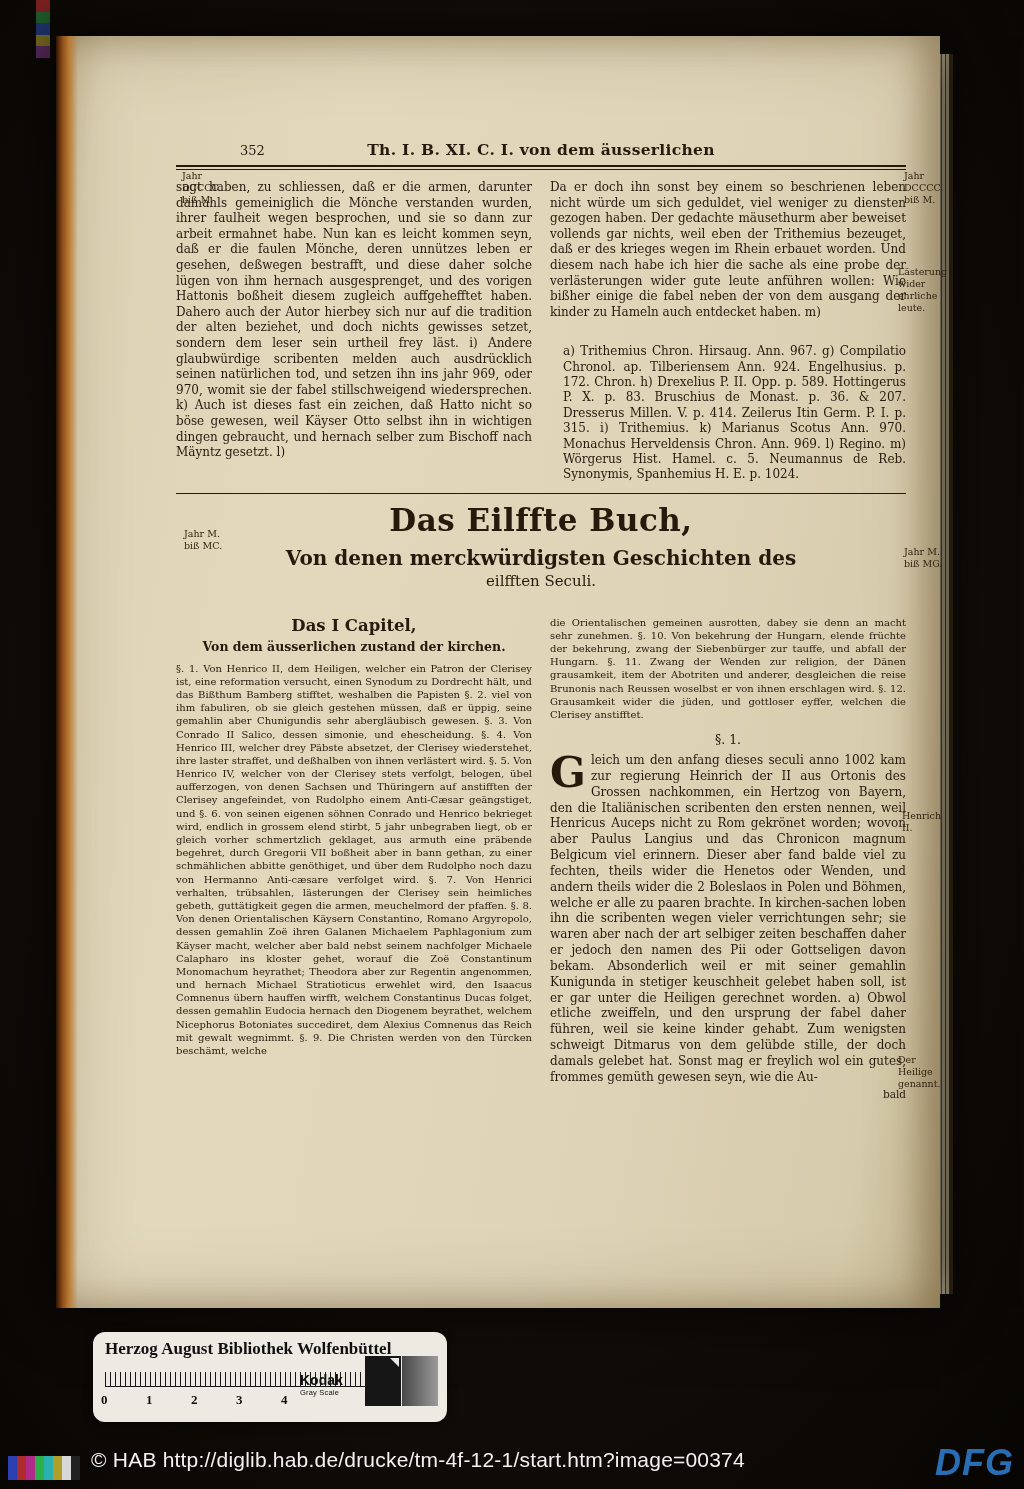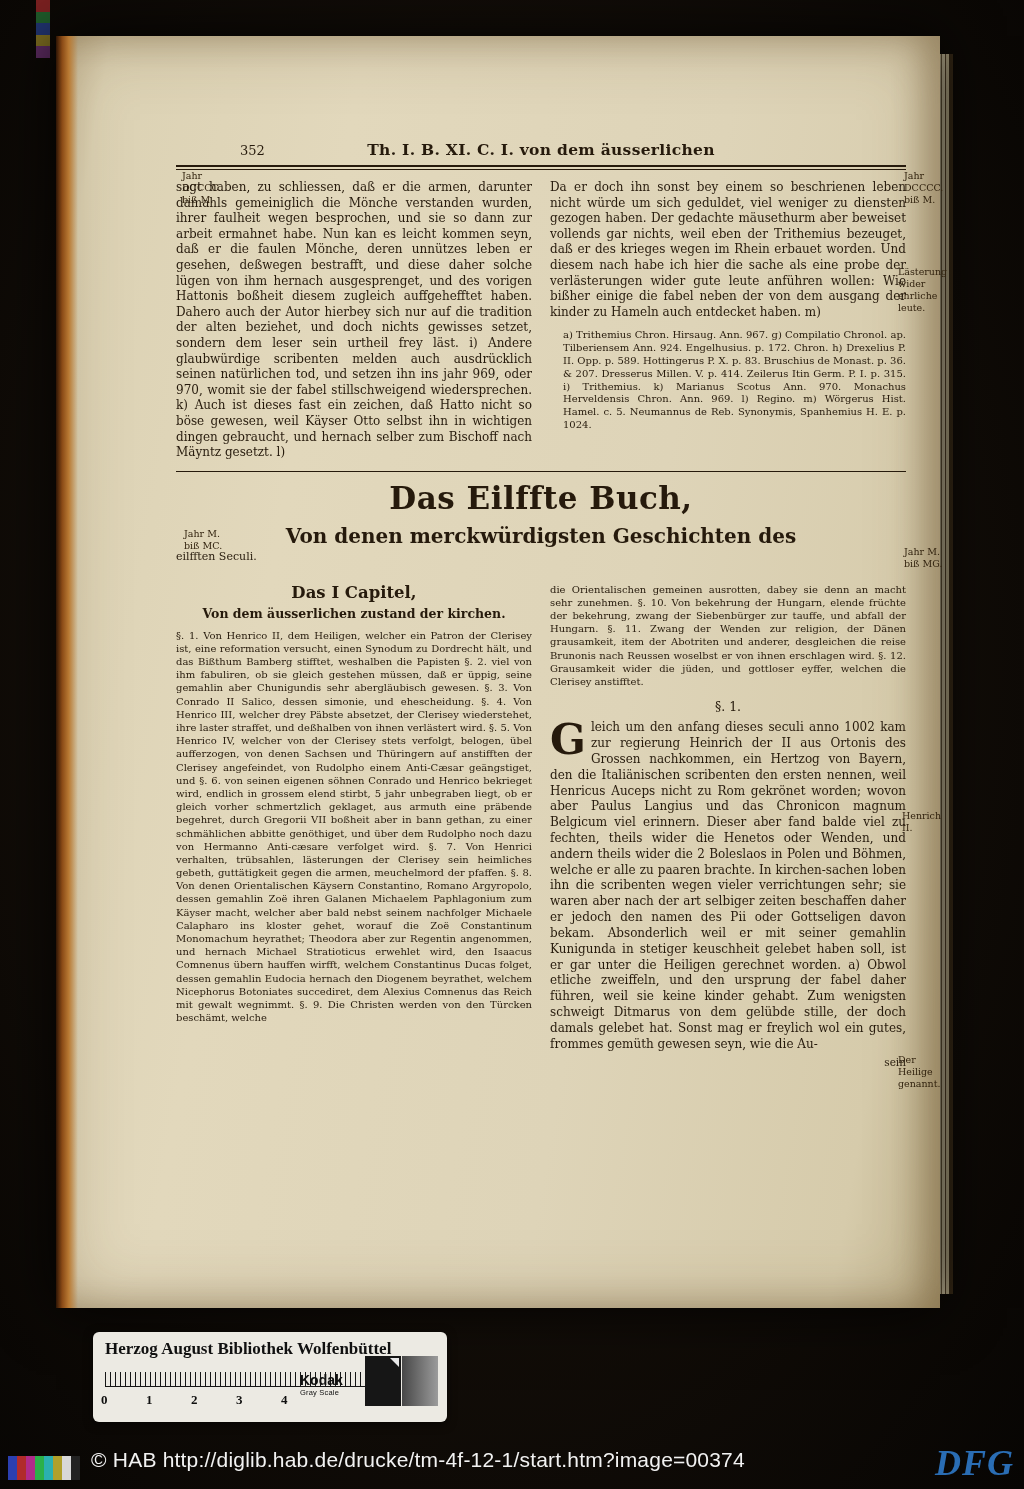--- a/index.html
+++ b/index.html
@@ -43,39 +43,39 @@
   .print { position:absolute; left:120px; top:104px; width:730px; }
   .header-row { position:relative; height:22px; }
   .pagenum { position:absolute; left:64px; top:3px; font-size:13px; }
   .running-title { text-align:center; font-size:15.5px; font-weight:bold; letter-spacing:.3px; }
   .rule-double { height:5px; border-top:2px solid var(--ink,#261a0c); border-bottom:1px solid var(--ink,#261a0c); margin:3px 0 10px; }
   .rule-single { border-top:1.5px solid var(--ink,#261a0c); margin:10px 0 8px; }
 
   .cols { display:flex; gap:18px; }
   .col { width:356px; }
   .col-text { font-size:12px; line-height:1.3; text-align:justify; }
-  .footnote-block { font-size:10px; line-height:1.28; text-align:justify; margin-top:9px; padding-left:13px; }
+  .footnote-block { font-size:12px; line-height:1.28; text-align:justify; margin-top:24px; padding-left:13px; }
   .ende { text-align:center; font-size:17px; font-weight:bold; margin:13px 0 4px; letter-spacing:.5px; }
 
   .book-title { text-align:center; font-size:31px; font-weight:bold; letter-spacing:.5px; margin-top:6px; }
   .book-sub1 { text-align:center; font-size:20px; font-weight:bold; margin-top:8px; }
-  .book-sub2 { text-align:left; font-size:11px; margin:2px 0 20px; }
+  .book-sub2 { text-align:center; font-size:15px; margin:2px 0 26px; }
 
   .chap-title { text-align:center; font-size:16.5px; font-weight:bold; }
   .chap-sub { text-align:center; font-size:12.5px; font-weight:bold; margin:4px 0 8px; }
   .summary { font-size:10px; line-height:1.32; text-align:justify; }
   .sec-mark { text-align:center; font-size:12.5px; margin:11px 0 6px; }
   .main-para { font-size:12px; line-height:1.32; text-align:justify; }
   .dropcap { float:left; font-size:42px; line-height:.8; font-weight:bold; padding:3px 5px 0 0; }
   .catchword { text-align:right; font-size:10.5px; margin-top:3px; }
 
   
   .scale-card {
     position:absolute; left:93px; top:1332px; width:354px; height:90px;
-    background: var(--card-bg, #eceae3); border-radius:6px;
+    background: var(--card-bg, #eceae3); border-radius:12px;
     box-shadow: 0 2px 10px rgba(0,0,0,.6); color:#101010;
   }
   .card-title { font-family:"Liberation Serif", serif; font-weight:bold; font-size:17px; padding:7px 0 0 12px; white-space:nowrap; }
   .ruler {
     position:absolute; left:12px; top:40px; width:272px; height:15px;
     background: repeating-linear-gradient(90deg, #151515 0 1px, transparent 1px 5px);
     border-bottom:1px solid #151515;
   }
   .ruler-nums { position:absolute; left:8px; top:60px; width:280px; display:flex; }
   .ruler-nums span { width:45px; font-size:13px; font-weight:bold; font-family:"Liberation Serif", serif; }
@@ -86,21 +86,21 @@
   .patch1::after { content:""; position:absolute; right:2px; top:2px; border-left:9px solid transparent; border-top:9px solid #e8e8e8; }
   .patch2 { position:absolute; left:309px; top:24px; width:36px; height:50px; background:linear-gradient(90deg,#474747,#9b9b9b); }
 
   
   .copyright-line {
     position:absolute; left:0; top:1448px; width:836px; text-align:center;
     font-family:"Liberation Sans", sans-serif; font-size:21px; color:#f2f2f2; letter-spacing:.2px;
   }
   .dfg-logo {
     position:absolute; right:10px; top:1442px;
-    font-family:Liberation Serif, serif; font-style:italic; font-weight:bold;
+    font-family:Liberation Sans, sans-serif; font-style:italic; font-weight:bold;
     font-size:36px; color: var(--dfg-blue, #2a6db4); letter-spacing:1px;
   }
 </style>
 </head>
 <body>
 
 <div class="stage">
 
   <div class="calib-v">
     <div style="background:#7a2020"></div>
@@ -162,21 +162,21 @@
           <div class="chap-title">Das I Capitel,</div>
           <div class="chap-sub">Von dem äusserlichen zustand der kirchen.</div>
           <div class="summary">§. 1. Von Henrico II, dem Heiligen, welcher ein Patron der Clerisey ist, eine reformation versucht, einen Synodum zu Dordrecht hält, und das Bißthum Bamberg stifftet, weshalben die Papisten §. 2. viel von ihm fabuliren, ob sie gleich gestehen müssen, daß er üppig, seine gemahlin aber Chunigundis sehr abergläubisch gewesen. §. 3. Von Conrado II Salico, dessen simonie, und ehescheidung. §. 4. Von Henrico III, welcher drey Päbste absetzet, der Clerisey wiederstehet, ihre laster straffet, und deßhalben von ihnen verlästert wird. §. 5. Von Henrico IV, welcher von der Clerisey stets verfolgt, belogen, übel aufferzogen, von denen Sachsen und Thüringern auf anstifften der Clerisey angefeindet, von Rudolpho einem Anti-Cæsar geängstiget, und §. 6. von seinen eigenen söhnen Conrado und Henrico bekrieget wird, endlich in grossem elend stirbt, 5 jahr unbegraben liegt, ob er gleich vorher schmertzlich geklaget, aus armuth eine präbende begehret, durch Gregorii VII boßheit aber in bann gethan, zu einer schmählichen abbitte genöthiget, und über dem Rudolpho noch dazu von Hermanno Anti-cæsare verfolget wird. §. 7. Von Henrici verhalten, trübsahlen, lästerungen der Clerisey sein heimliches gebeth, guttätigkeit gegen die armen, meuchelmord der pfaffen. §. 8. Von denen Orientalischen Käysern Constantino, Romano Argyropolo, dessen gemahlin Zoë ihren Galanen Michaelem Paphlagonium zum Käyser macht, welcher aber bald nebst seinem nachfolger Michaele Calapharo ins kloster gehet, worauf die Zoë Constantinum Monomachum heyrathet; Theodora aber zur Regentin angenommen, und hernach Michael Stratioticus erwehlet wird, den Isaacus Comnenus übern hauffen wirfft, welchem Constantinus Ducas folget, dessen gemahlin Eudocia hernach den Diogenem beyrathet, welchem Nicephorus Botoniates succediret, dem Alexius Comnenus das Reich mit gewalt wegnimmt. §. 9. Die Christen werden von den Türcken beschämt, welche</div>
         </div>
         <div class="col">
           <div class="summary">die Orientalischen gemeinen ausrotten, dabey sie denn an macht sehr zunehmen. §. 10. Von bekehrung der Hungarn, elende früchte der bekehrung, zwang der Siebenbürger zur tauffe, und abfall der Hungarn. §. 11. Zwang der Wenden zur religion, der Dänen grausamkeit, item der Abotriten und anderer, desgleichen die reise Brunonis nach Reussen woselbst er von ihnen erschlagen wird. §. 12. Grausamkeit wider die jüden, und gottloser eyffer, welchen die Clerisey anstifftet.</div>
           <div class="sec-mark">§. 1.</div>
           <div class="main-para">
             <span class="dropcap">G</span><span>leich um den anfang dieses seculi anno 1002 kam zur regierung Heinrich der II aus Ortonis des Grossen nachkommen, ein Hertzog von Bayern, den die Italiänischen scribenten den ersten nennen, weil Henricus Auceps nicht zu Rom gekrönet worden; wovon aber Paulus Langius und das Chronicon magnum Belgicum viel erinnern. Dieser aber fand balde viel zu fechten, theils wider die Henetos oder Wenden, und andern theils wider die 2 Boleslaos in Polen und Böhmen, welche er alle zu paaren brachte. In kirchen-sachen loben ihn die scribenten wegen vieler verrichtungen sehr; sie waren aber nach der art selbiger zeiten beschaffen daher er jedoch den namen des Pii oder Gottseligen davon bekam. Absonderlich weil er mit seiner gemahlin Kunigunda in stetiger keuschheit gelebet haben soll, ist er gar unter die Heiligen gerechnet worden. a) Obwol etliche zweiffeln, und den ursprung der fabel daher führen, weil sie keine kinder gehabt. Zum wenigsten schweigt Ditmarus von dem gelübde stille, der doch damals gelebet hat. Sonst mag er freylich wol ein gutes, frommes gemüth gewesen seyn, wie die Au-</span>
           </div>
-          <div class="catchword">sein</div>
+          <div class="catchword">bald</div>
         </div>
       </div>
 
     </div>
   </div>
 
   <div class="scale-card">
     <div class="card-title">Herzog August Bibliothek Wolfenbüttel</div>
     <div class="ruler"></div>
     <div class="ruler-nums">

